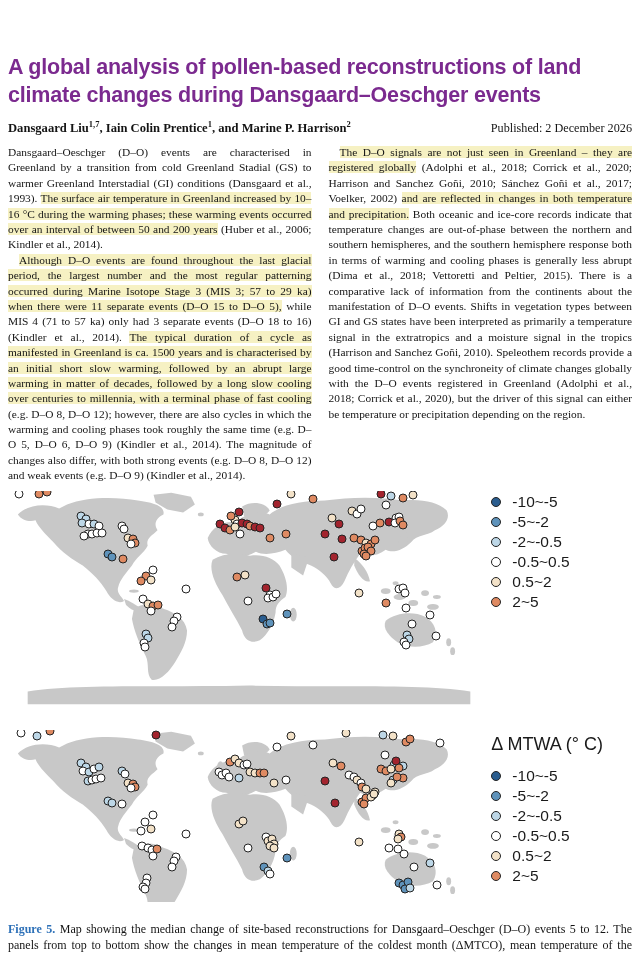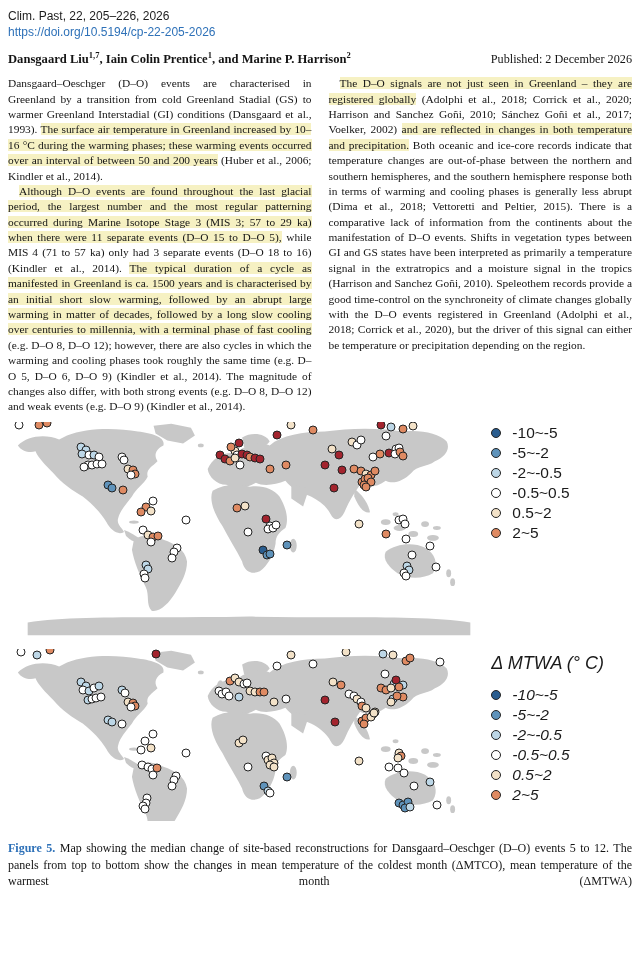--- a/index.html
+++ b/index.html
@@ -34,21 +34,21 @@
   
   .cols{display:flex;gap:17px;margin-top:9px;}
   .col{flex:1 1 0;font-size:11.4px;line-height:1.35;text-align:justify;}
   .para{margin:0;}
   .ind{text-indent:11px;}
   .hl{background:#f6f1c3;}
 
   
   .figure{margin-top:7px;}
   .map-row{display:flex;}
-  .map-row + .map-row{margin-top:12px;font-style:italic;}
+  .map-row + .map-row{margin-top:24px;}
   .map-panel{position:relative;width:482px;height:215px;overflow:hidden;}
   .map-panel.h2{height:172px;}
   svg.world{position:absolute;left:0;top:0;}
   .dot{position:absolute;width:9px;height:9px;border:1.3px solid #232323;border-radius:50%;
        transform:translate(-50%,-50%);box-sizing:border-box;}
   .legend{width:142px;padding:2px 0 0 6px;font-family:"Liberation Sans",sans-serif;color:#1a1a1a;}
   .legend-title{font-size:18px;margin:2px 0 12px 0;white-space:nowrap;}
   .legend-items{display:flex;flex-direction:column;gap:1px;}
   .legend-item{display:flex;align-items:center;gap:11px;height:19px;font-size:15.5px;}
   .legend-dot{width:8px;height:8px;border:1.2px solid #232323;border-radius:50%;flex:0 0 auto;}
@@ -56,26 +56,23 @@
   
   .caption{margin-top:19px;font-size:12px;line-height:1.4;text-align:justify;text-align-last:justify;}
   .fig-label{color:#2e71b8;font-weight:bold;}
 </style>
 </head>
 <body>
 
 <div class="page">
 
   <div class="hdr">
-    <div class="hdr-left">
-      <span class="hdr-cite">Clim. Past, 22, 205–226, 2026</span>
-      <a class="hdr-doi" href="#">https://doi.org/10.5194/cp-22-205-2026</a>
-    </div>
   </div>
 
+  <h1 class="title">A global analysis of pollen-based reconstructions of land climate changes during Dansgaard–Oeschger events</h1>
   <div class="byline">
     <div class="authors"><span>Dansgaard Liu</span><sup>1,7</sup><span>, Iain Colin Prentice</span><sup>1</sup><span>, and Marine P. Harrison</span><sup>2</sup></div>
     <div class="published">Published: 2 December 2026</div>
   </div>
 
   <div class="cols">
     <div class="col">
         <p class="para"><span>Dansgaard–Oeschger (D–O) events are characterised in Greenland by a transition from cold Greenland Stadial (GS) to warmer Greenland Interstadial (GI) conditions (Dansgaard et al., 1993). </span><span class="hl">The surface air temperature in Greenland increased by 10–16 °C during the warming phases; these warming events occurred over an interval of between 50 and 200 years</span><span> (Huber et al., 2006; Kindler et al., 2014).</span></p>
         <p class="para ind"><span class="hl">Although D–O events are found throughout the last glacial period, the largest number and the most regular patterning occurred during Marine Isotope Stage 3 (MIS 3; 57 to 29 ka) when there were 11 separate events (D–O 15 to D–O 5),</span><span> while MIS 4 (71 to 57 ka) only had 3 separate events (D–O 18 to 16) (Kindler et al., 2014). </span><span class="hl">The typical duration of a cycle as manifested in Greenland is ca. 1500 years and is characterised by an initial short slow warming, followed by an abrupt large warming in matter of decades, followed by a long slow cooling over centuries to millennia, with a terminal phase of fast cooling</span><span> (e.g. D–O 8, D–O 12); however, there are also cycles in which the warming and cooling phases took roughly the same time (e.g. D–O 5, D–O 6, D–O 9) (Kindler et al., 2014). The magnitude of changes also differ, with both strong events (e.g. D–O 8, D–O 12) and weak events (e.g. D–O 9) (Kindler et al., 2014).</span></p>
       </div>

